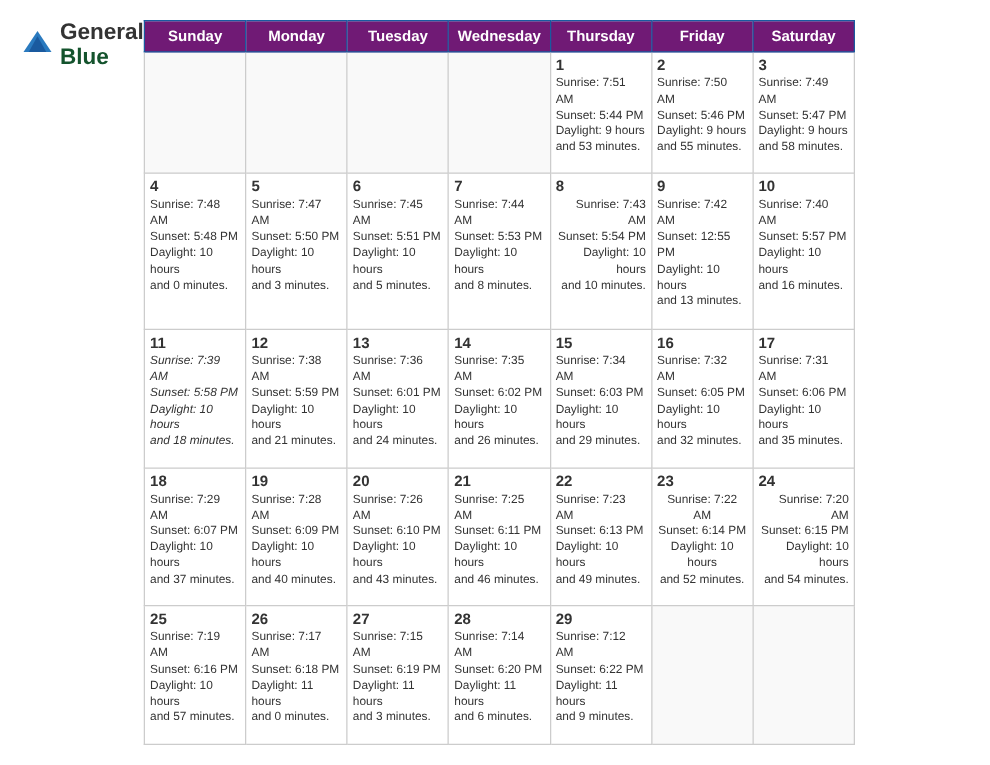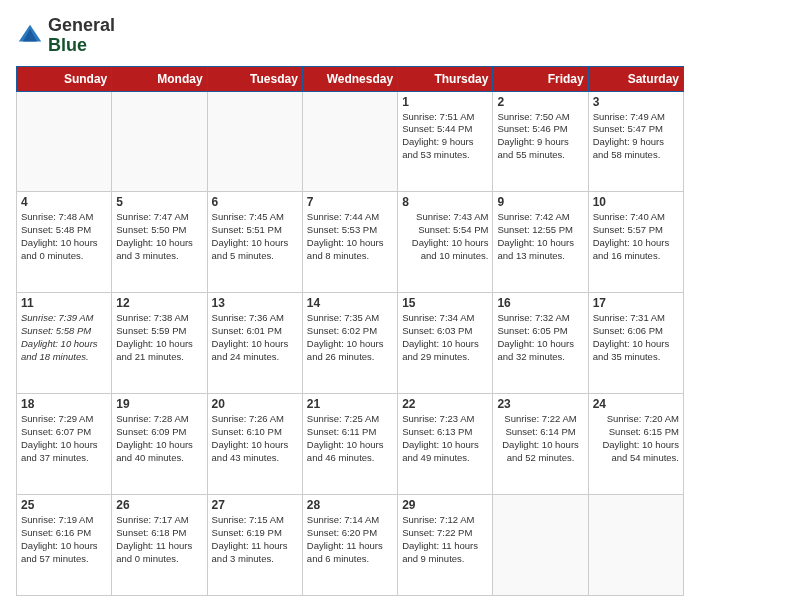--- a/index.html
+++ b/index.html
@@ -8,21 +8,21 @@
       height: 612px;
       font-family: Arial, sans-serif;
       background: #fff;
       overflow: hidden;
     }
     .page {
       width: 700px;
       height: 612px;
       padding: 16px;
       display: flex;
-      flex-direction: column;
+      flex-direction: row;
     }
     .header {
       display: flex;
       justify-content: space-between;
       align-items: flex-start;
       margin-bottom: 10px;
     }
     .logo {
       display: flex;
       align-items: center;
@@ -54,26 +54,26 @@
       color: #555;
     }
     .calendar {
       flex: 1;
       border: 1px solid #ccc;
       border-collapse: collapse;
       width: 100%;
       table-layout: fixed;
     }
     .calendar th {
-      background-color: #b91c1c;
+      background-color: #701a75;
       color: #fff;
       font-size: 12px;
       font-weight: bold;
       padding: 5px 4px;
-      text-align: right;
+      text-align: center;
       border: 1px solid #1a5a9f;
     }
     .calendar td {
       border: 1px solid #ccc;
       vertical-align: top;
       padding: 3px 4px;
       font-size: 10px;
       color: #333;
       background: #fff;
       height: 88px;
@@ -333,21 +333,21 @@
           <td>
             <span class="day-number">28</span>
             <div class="day-info" style="white-space: pre-line;">Sunrise: 7:14 AM
 Sunset: 6:20 PM
 Daylight: 11 hours
 and 6 minutes.</div>
           </td>
           <td>
             <span class="day-number">29</span>
             <div class="day-info" style="white-space: pre-line;">Sunrise: 7:12 AM
-Sunset: 7:22 PM
+Sunset: 6:22 PM
 Daylight: 11 hours
 and 9 minutes.</div>
           </td>
           <td class="empty"></td>
           <td class="empty"></td>
         </tr>
       </tbody>
   </table>
 </div>
 

